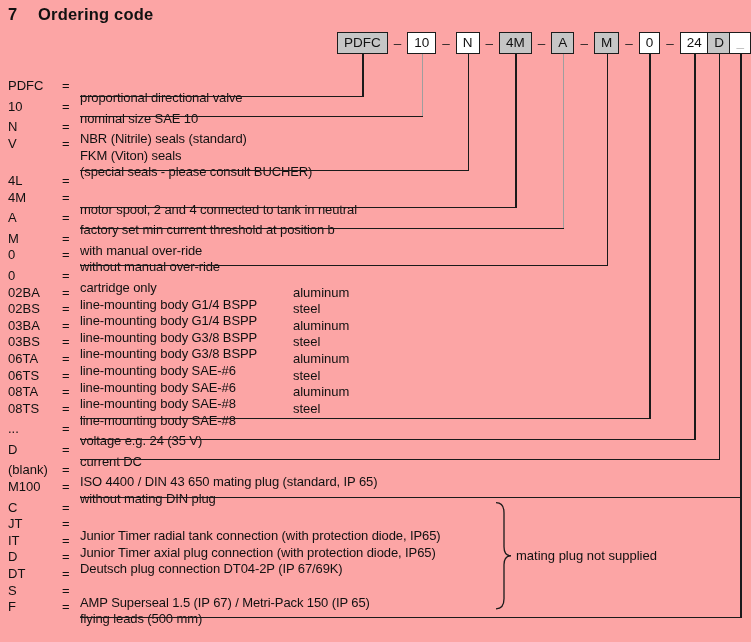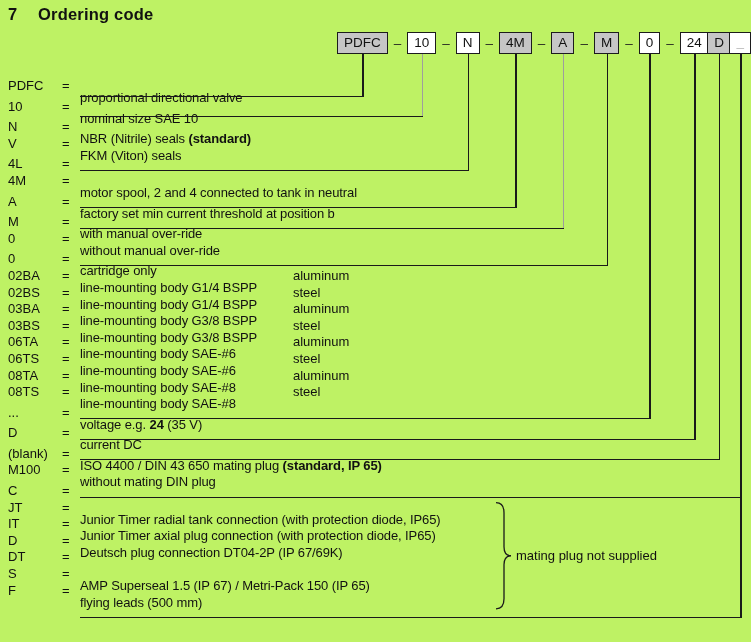--- a/index.html
+++ b/index.html
@@ -1,17 +1,17 @@
 <!DOCTYPE html>
 <html style="--fill: #c6c6c6; --line: #1a1a1a; --muted: #9e9e9e;"><head>
 <meta charset="utf-8">
 <style>
   html,body{margin:0;padding:0;background:#fff;}
   .canvas{
-    position:relative;width:751px;height:642px;background:#bef264;overflow:hidden;
+    position:relative;width:751px;height:642px;background:#fca5a5;overflow:hidden;
     font-family:"Liberation Sans","DejaVu Sans",sans-serif;color:#111;
   }
   
   .title{position:absolute;top:5px;left:8px;font-size:16.5px;font-weight:bold;letter-spacing:0.2px;}
   .title .num{display:inline-block;width:30px;}
   
   .code-row{position:absolute;top:32px;left:337px;display:flex;align-items:stretch;height:22px;}
   .code-box{
     display:flex;align-items:center;justify-content:center;
     border:1.5px solid #1c1c1c;background:#fff;padding:0 6px;
@@ -22,21 +22,21 @@
   .code-box.blank{color:#8f8f8f;font-weight:bold;}
   .dash{display:flex;align-items:center;margin:0 6px;font-size:13.5px;color:#1c1c1c;}
   
   .legend{position:absolute;top:78px;left:0;right:0;}
   .group{margin-bottom:4px;}
   .row{position:relative;height:16.6px;line-height:16.6px;font-size:13px;white-space:nowrap;}
   .lab{position:absolute;left:8px;top:0;}
   .eq{position:absolute;left:62px;top:0;}
   .desc{position:absolute;left:80px;top:12px;letter-spacing:-0.1px;}
   .mat{position:absolute;left:293px;top:0;}
-  .b{font-weight:bold;}
+  .b{font-weight:normal;}
   
   .cline{position:absolute;background:var(--line,#1a1a1a);}
   .cline.muted{background:var(--muted,#9e9e9e);}
   
   .overlay{position:absolute;top:0;left:0;pointer-events:none;}
   .brace-note{position:absolute;left:516px;font-size:13px;white-space:nowrap;text-align:right;}
 </style>
 </head>
 <body>
 
@@ -83,20 +83,24 @@
       <div class="group">
         <div class="row">
           <span class="lab">N</span>
           <span class="eq">=</span>
           <span class="desc"><span>NBR (Nitrile) seals  </span><span class="b">(standard)</span></span>
         </div>
         <div class="row">
           <span class="lab">V</span>
           <span class="eq">=</span>
           <span class="desc"><span>FKM (Viton) seals</span></span>
+        </div>
+        <div class="row">
+          <span class="lab"></span>
+          <span class="desc"><span>(special seals - please consult BUCHER)</span></span>
         </div>
       </div>
       <div class="group">
         <div class="row">
           <span class="lab">4L</span>
           <span class="eq">=</span>
         </div>
         <div class="row">
           <span class="lab">4M</span>
           <span class="eq">=</span>

